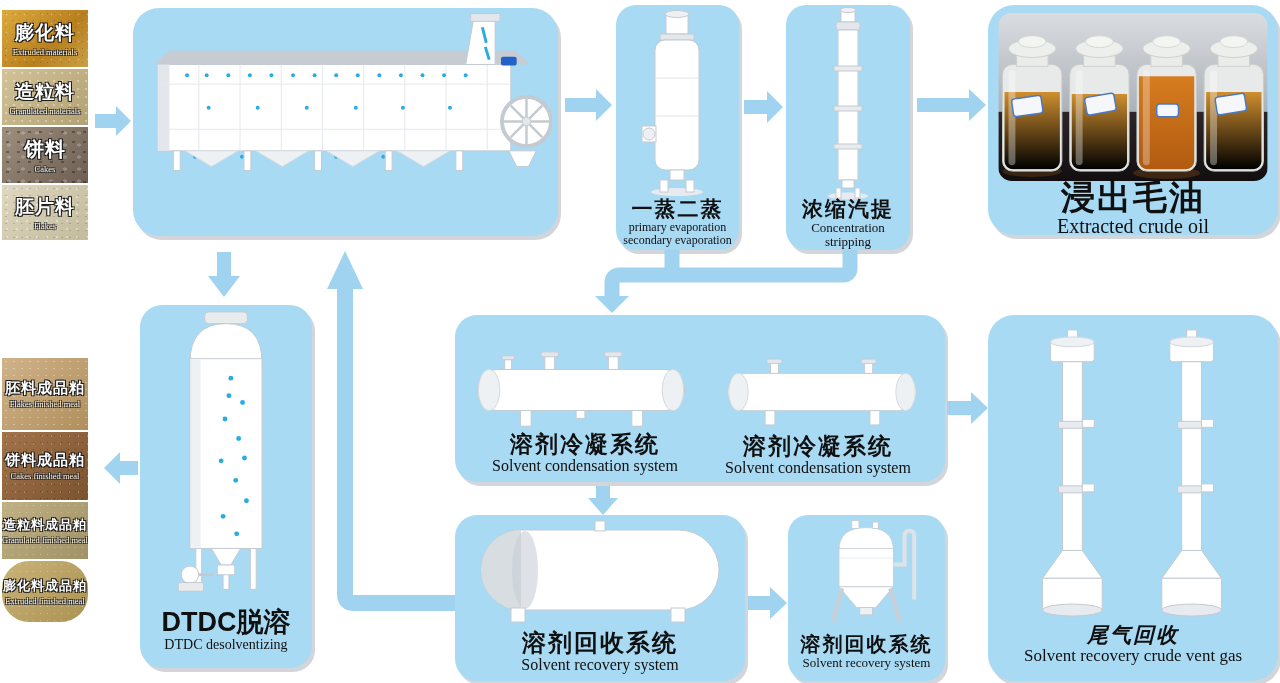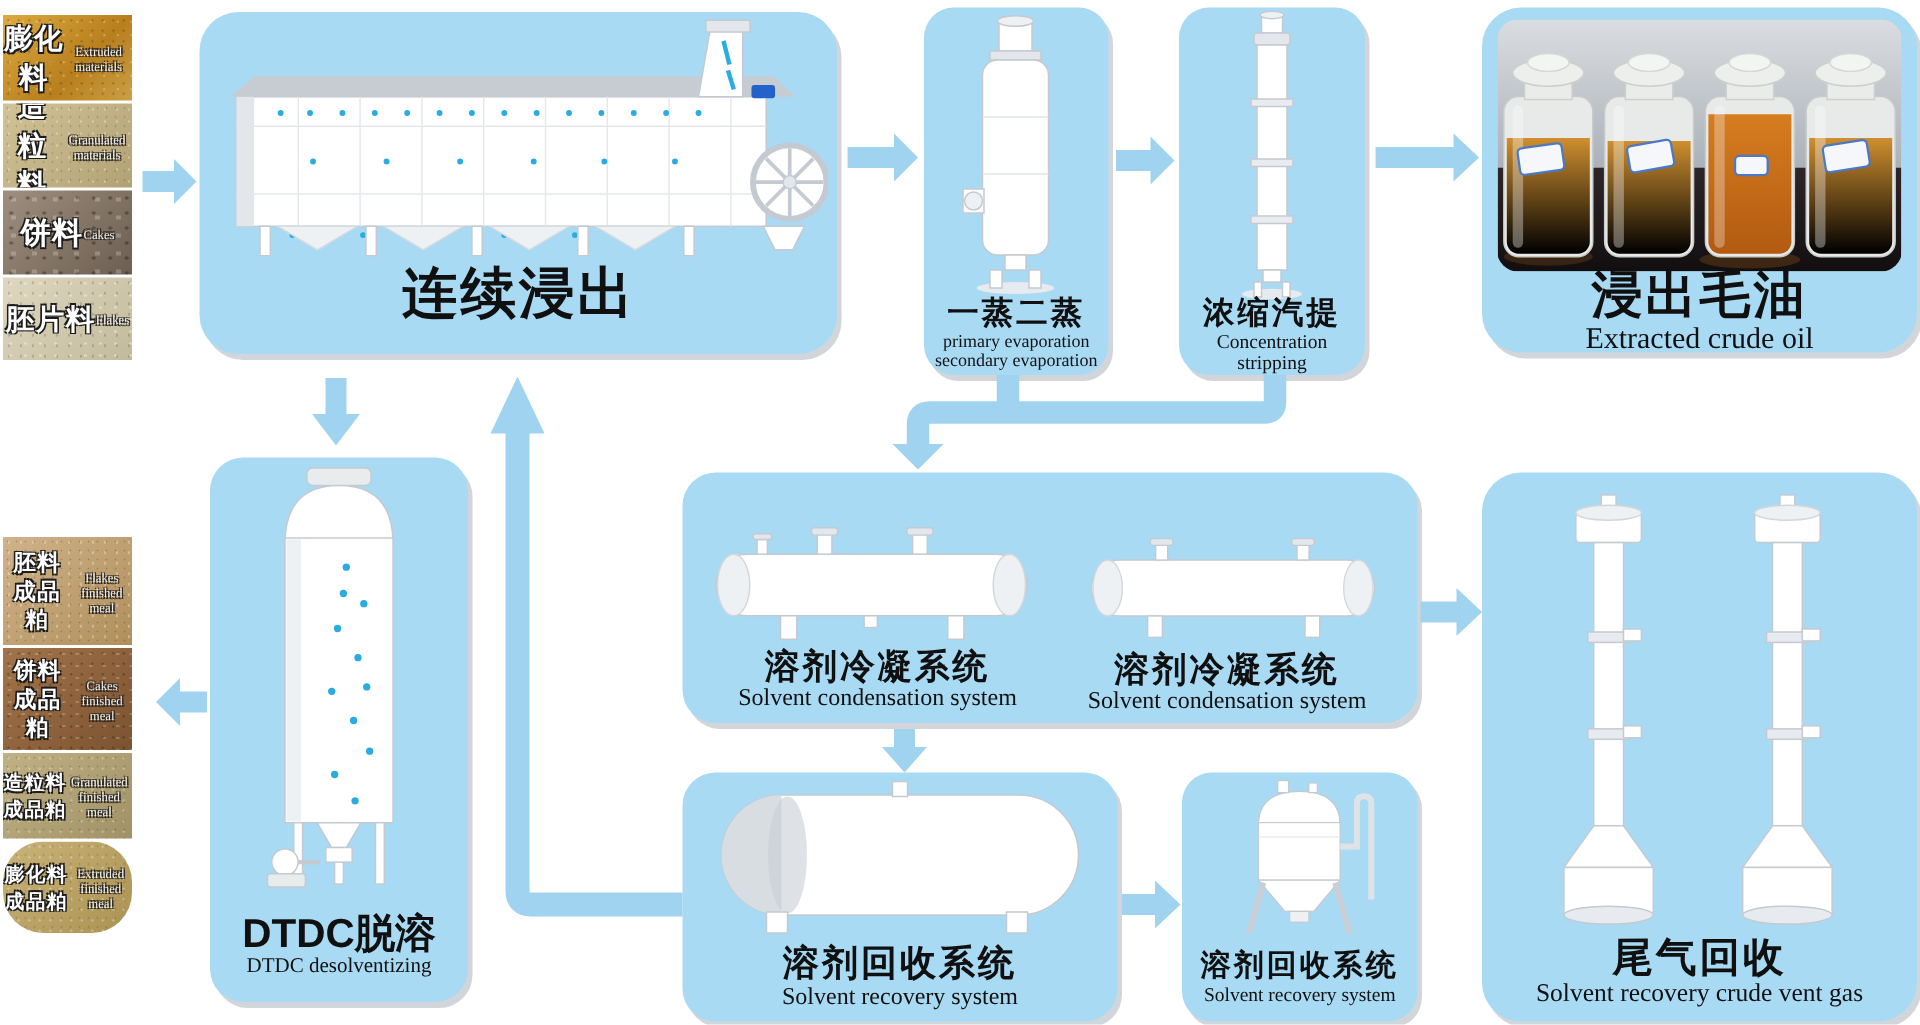--- a/index.html
+++ b/index.html
@@ -11,21 +11,21 @@
   .box {
     position:absolute; background:#a9daf4; border-radius:26px;
     box-shadow:3px 4px 0 rgba(173,180,187,.55);
   }
   .abs { position:absolute; }
   .stage-label { position:absolute; text-align:center; line-height:1.08; }
   .zh { font-weight:700; letter-spacing:2px; }
   .en { font-family:"Liberation Serif", serif; letter-spacing:0; }
   .tile {
     position:absolute; left:2px; width:86px; overflow:hidden;
-    display:flex; flex-direction:row; align-items:center; justify-content:center;
+    display:flex; flex-direction:column; align-items:center; justify-content:center;
     text-align:center; color:#fff;
   }
   .tile .zh {
     letter-spacing:1px;
     text-shadow:1px 1px 0 #1c1c1c,-1px -1px 0 #1c1c1c,1px -1px 0 #1c1c1c,-1px 1px 0 #1c1c1c;
   }
   .tile .en {
     font-size:8.5px; color:#f0ece2; margin-top:1px;
     text-shadow:1px 1px 0 #2a2a2a,-1px -1px 0 #2a2a2a,1px -1px 0 #2a2a2a,-1px 1px 0 #2a2a2a;
   }
@@ -383,21 +383,20 @@
   </g>
 
   <g>
     <path d="M672 250 L672 275" fill="none" stroke="#9fd3f0" stroke-width="15"></path>
     <path d="M850 250 L850 268 Q850 275 843 275 L620 275 Q612 275 612 283 L612 298" fill="none" stroke="#9fd3f0" stroke-width="15"></path>
     <polygon points="595,296 629,296 612,313" fill="#9fd3f0"></polygon>
   </g>
 </svg>
 
 <div class="stage-label" style="left:160px; top:176px; width:372px;">
-  <div class="zh" style="font-size:37px;">连续浸出</div>
 </div>
 
 <div class="stage-label" style="left:616px; top:198px; width:123px;">
   <div class="zh" style="font-size:21px;">一蒸二蒸</div>
   <div class="en" style="font-size:12px;">primary evaporation</div>
   <div class="en" style="font-size:12px;">secondary evaporation</div>
 </div>
 
 <div class="stage-label" style="left:786px; top:198px; width:124px;">
   <div class="zh" style="font-size:21px;">浓缩汽提</div>
@@ -424,20 +423,20 @@
   <div class="zh" style="font-size:24px;">溶剂回收系统</div>
   <div class="en" style="font-size:16px;">Solvent recovery system</div>
 </div>
 
 <div class="stage-label" style="left:790px; top:634px; width:153px;">
   <div class="zh" style="font-size:20px;">溶剂回收系统</div>
   <div class="en" style="font-size:13px;">Solvent recovery system</div>
 </div>
 
 <div class="stage-label" style="left:995px; top:624px; width:276px;">
-  <div class="zh" style="font-size:27px;">尾气回收</div>
+  <div class="zh" style="font-size:21px;font-style:italic;">尾气回收</div>
   <div class="en" style="font-size:17px;">Solvent recovery crude vent gas</div>
 </div>
 
 <div class="stage-label" style="left:143px; top:608px; width:166px;">
   <div class="zh" style="font-size:27px; letter-spacing:0;">DTDC脱溶</div>
   <div class="en" style="font-size:14px;">DTDC desolventizing</div>
 </div>
 
 </body></html>

